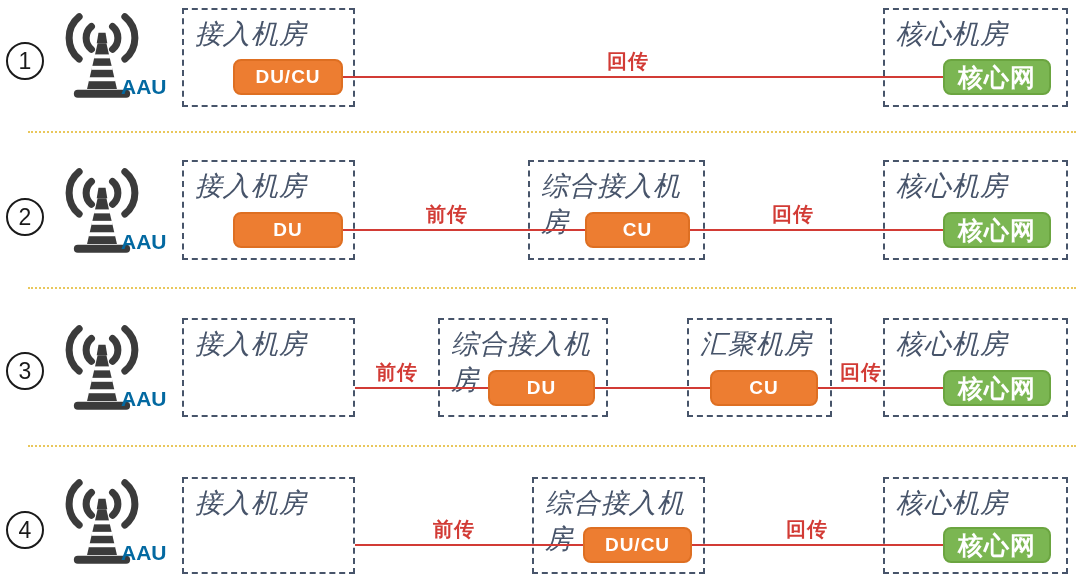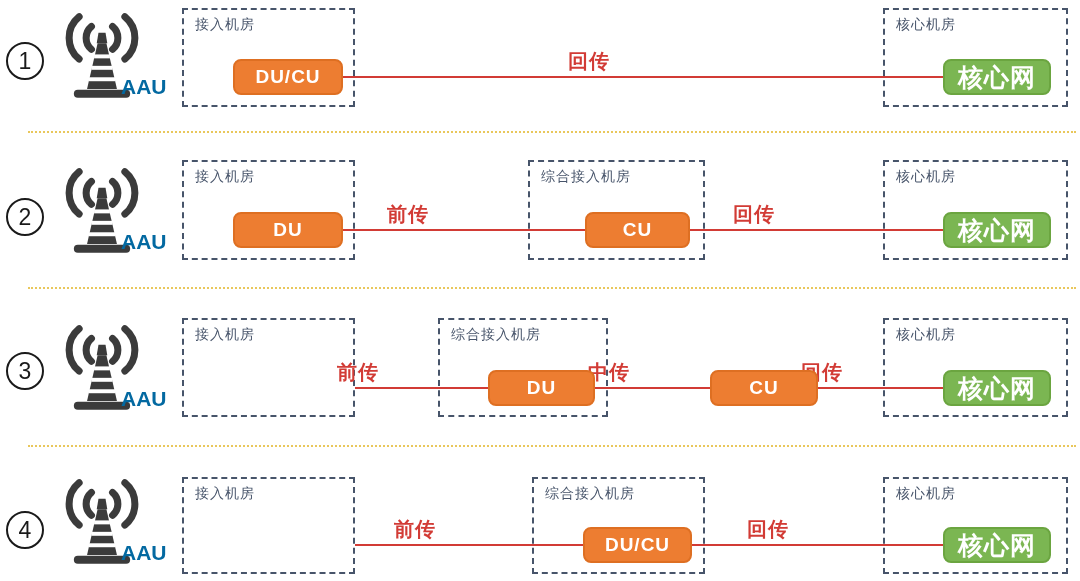--- a/index.html
+++ b/index.html
@@ -30,42 +30,42 @@
   .aau {
     position:absolute; left:63px; bottom:9px;
     font-size:21px; font-weight:700; color:#0369a1; z-index:2;
   }
   .room {
     position:absolute; border:2px dashed var(--room-border,#47546a);
     background:transparent; z-index:1;
   }
   .room-label {
     position:absolute; left:11px; top:6px;
-    font-size:14px; letter-spacing:1px; color:var(--room-border,#47546a);
+    font-size:27px; letter-spacing:1px; color:var(--room-border,#47546a);font-style:italic;
   }
   .unit {
     position:absolute; height:36px; border-radius:8px; z-index:3;
     display:flex; align-items:center; justify-content:center;
     color:#fff; font-weight:700; font-size:19px; letter-spacing:1px;
   }
   .unit.orange {
     background:var(--unit-orange,#ED7D31);
     border:2px solid var(--unit-orange-border,#DE6F22);
   }
   .unit.green {
     background:var(--core-green,#7BB652);
     border:2px solid var(--core-green-border,#6BA540);
     font-size:25px;
   }
   .link-line {
     position:absolute; height:2px; z-index:2;
     background:var(--link-red,#D23B35);
   }
   .link-label {
-    position:absolute; width:120px; text-align:left; z-index:3;
+    position:absolute; width:120px; text-align:center; z-index:3;
     font-size:20px; font-weight:600; letter-spacing:1px;
     color:var(--link-red,#D23B35);
   }
 </style>
 </head>
 <body>
 
 <div class="canvas">
 
 
@@ -166,29 +166,31 @@
           <line x1="41" y1="55" x2="59" y2="55"></line>
             <line x1="38" y1="68" x2="62" y2="68"></line>
             <line x1="35" y1="81" x2="65" y2="81"></line>
         </g>
         <rect x="18" y="93" width="64" height="9" rx="4.5" fill="#3b3b3b"></rect>
       </svg>
       <span class="aau">AAU</span>
     </div>
     <div class="link-line" style="left:355px;top:77px;width:588px"></div>
     <div class="link-label" style="left:337px;top:49px">前传</div>
-    <div class="link-label" style="left:588px;top:49px">中传</div>
     <div class="link-label" style="left:801px;top:49px">回传</div>
     <div class="room" style="left:182px;top:8px;width:173px;height:99px">
       <span class="room-label">接入机房</span>
     </div>
     <div class="room" style="left:438px;top:8px;width:170px;height:99px">
       <span class="room-label">综合接入机房</span>
     </div>
     <div class="unit orange" style="left:488px;top:60px;width:107px">DU</div>
+    <div class="room" style="left:687px;top:8px;width:145px;height:99px">
+      <span class="room-label">汇聚机房</span>
+    </div>
     <div class="unit orange" style="left:710px;top:60px;width:108px">CU</div>
     <div class="room" style="left:883px;top:8px;width:185px;height:99px">
       <span class="room-label">核心机房</span>
     </div>
     <div class="unit green" style="left:943px;top:60px;width:108px">核心网</div>
   </section>
 
   <section class="row" style="top:468px;height:113px">
     <div class="num" style="left:6px;top:43px">
       <span>4</span>

